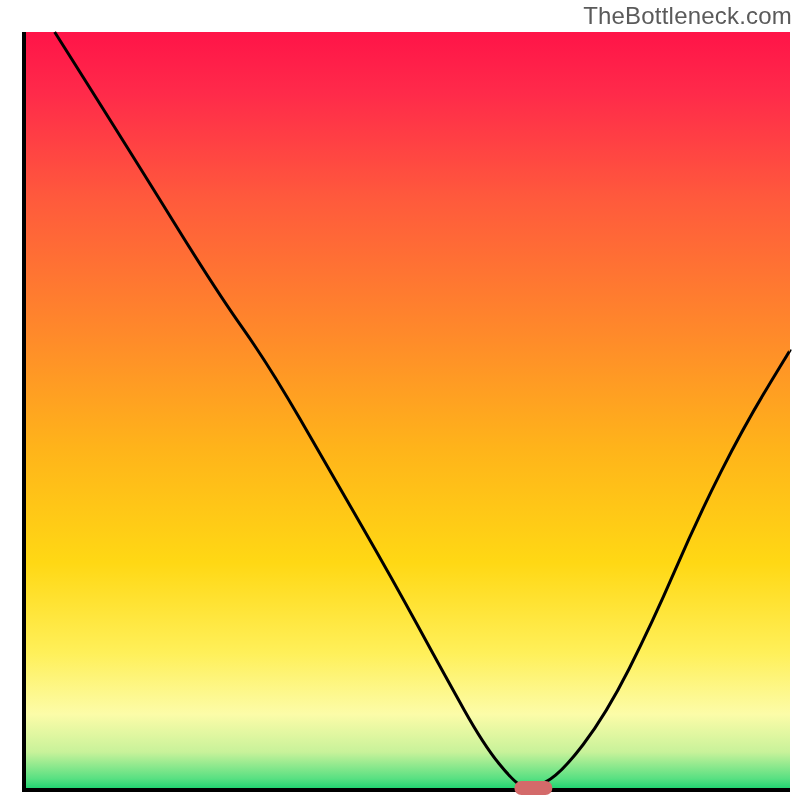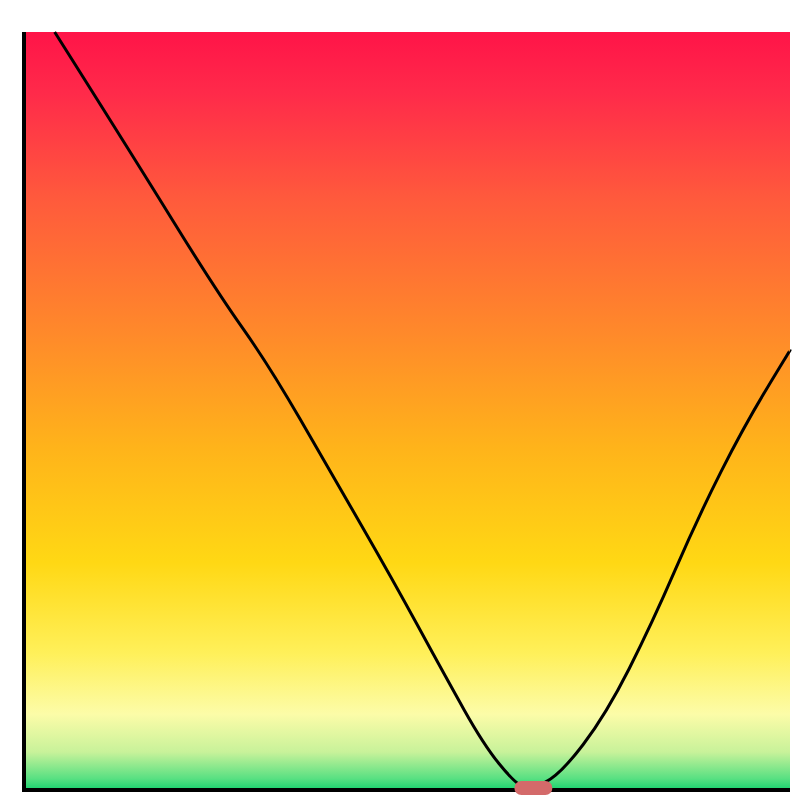--- a/index.html
+++ b/index.html
@@ -30,20 +30,21 @@
     top: 0;
     left: 0;
     width: 800px;
     height: 800px;
   }
 </style>
 </head>
 <body>
 
 <div class="chart-container">
+  <div class="watermark">TheBottleneck.com</div>
 
   <svg class="plot" viewBox="0 0 800 800" preserveAspectRatio="none">
     <defs>
       <linearGradient id="bgGrad" x1="0" y1="0" x2="0" y2="1">
       <stop offset="0%" stop-color="#ff1448"></stop>
           <stop offset="8%" stop-color="#ff2a4a"></stop>
           <stop offset="22%" stop-color="#ff5a3c"></stop>
           <stop offset="40%" stop-color="#ff8a2a"></stop>
           <stop offset="55.00000000000001%" stop-color="#ffb41a"></stop>
           <stop offset="70%" stop-color="#ffd814"></stop>

